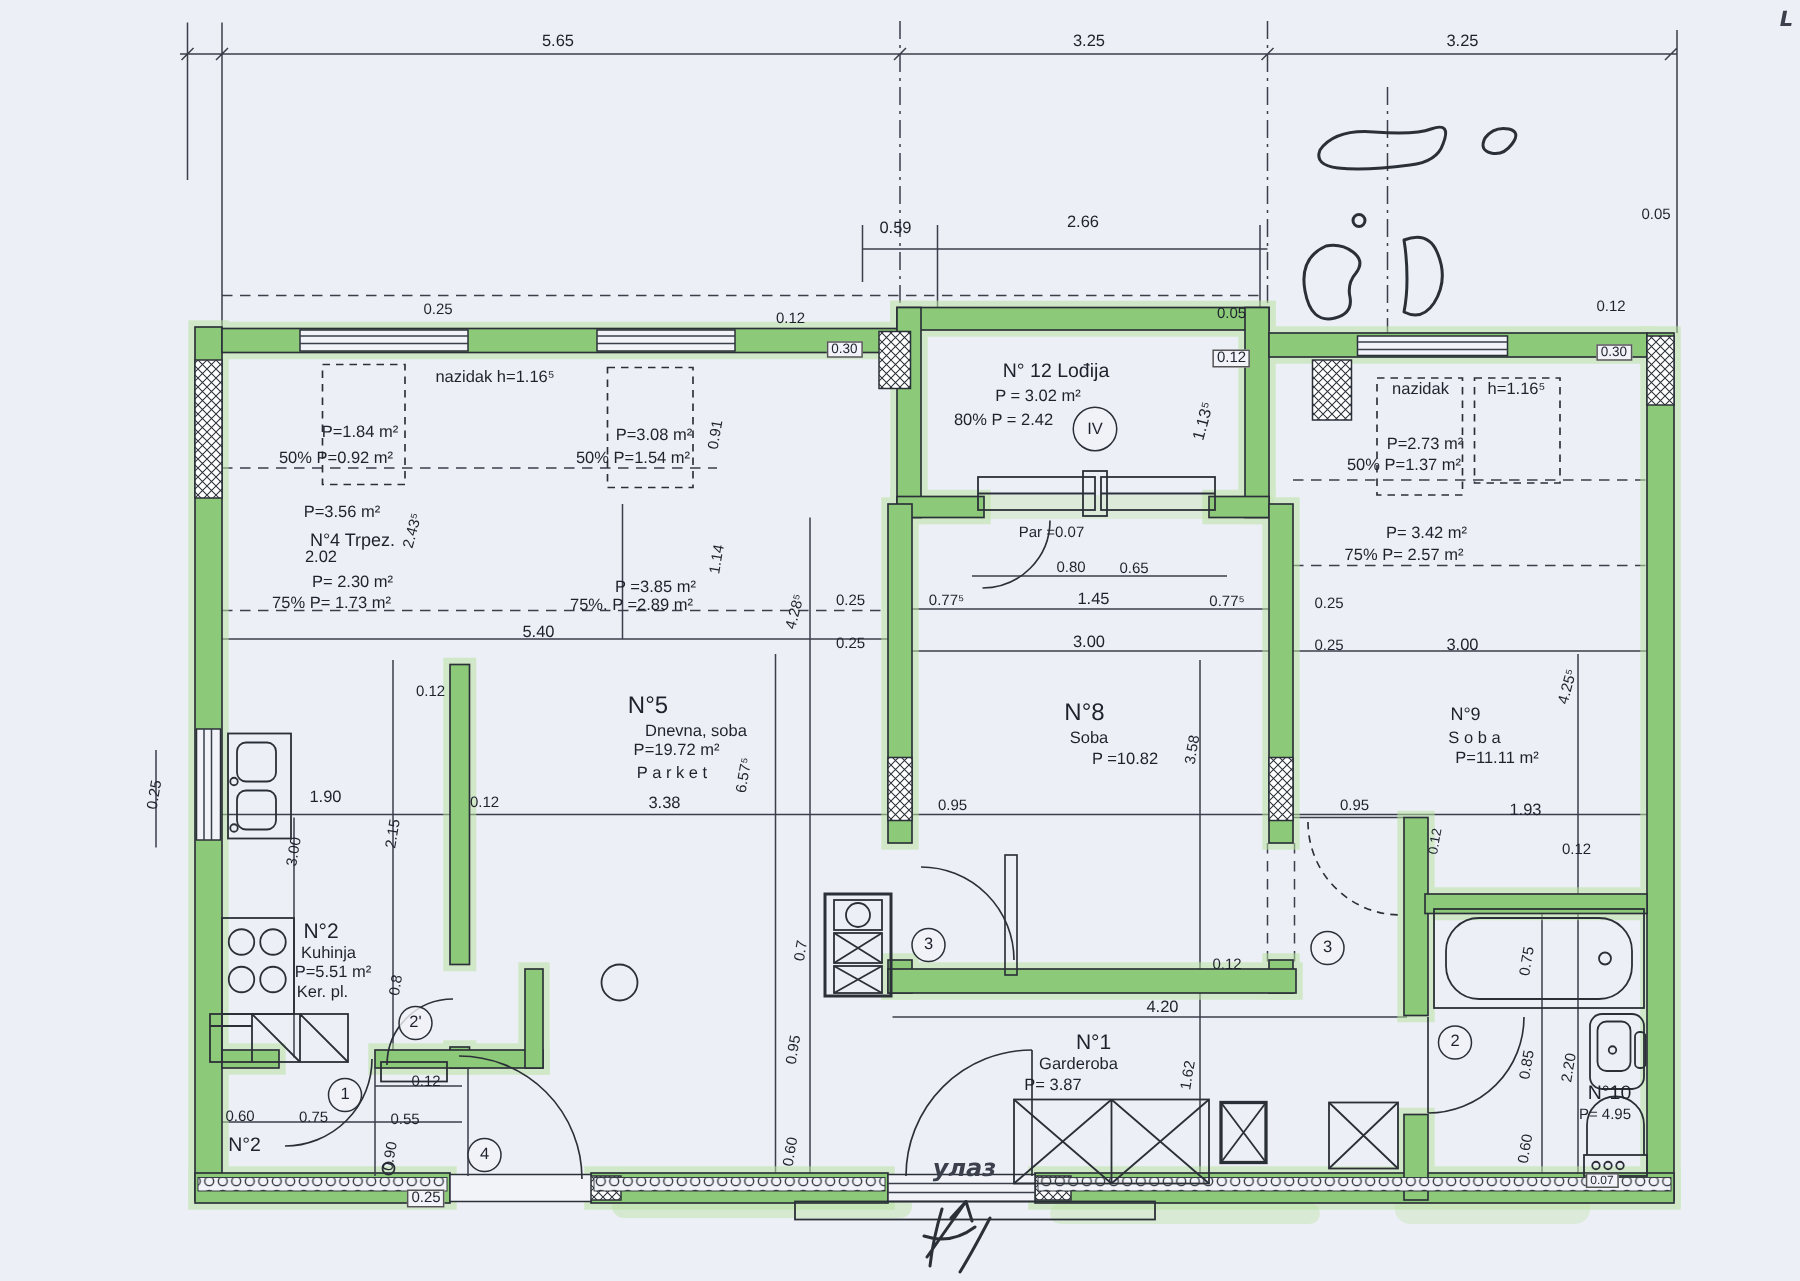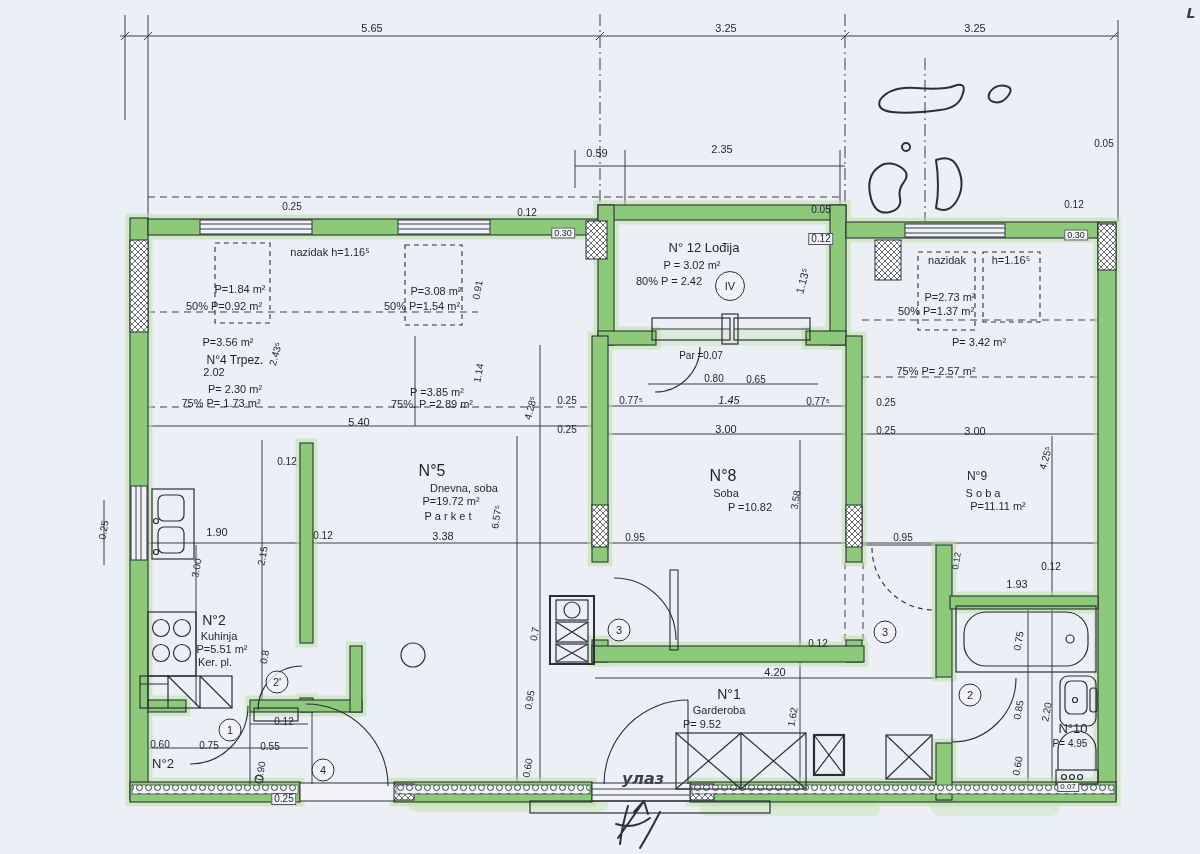--- a/index.html
+++ b/index.html
@@ -215,21 +215,21 @@
   </g>
   <path class="doodle" d="M618 838 L644 801 M644 801 L634 812 M644 801 L648 814 M628 806 Q622 826 620 844 M650 818 Q634 830 616 824 M660 812 Q648 835 640 848"></path>
 </svg>
 
 <div id="labels">
       <div class="lbl" style="left: 372px; top: 28px; transform: translate(-50%, -50%);">5.65</div>
       <div class="lbl" style="left: 726px; top: 28px; transform: translate(-50%, -50%);">3.25</div>
       <div class="lbl" style="left: 975px; top: 28px; transform: translate(-50%, -50%);">3.25</div>
       <div class="lbl hand" style="left: 1191px; top: 13px; font-size: 14px; transform: translate(-50%, -50%);">L</div>
       <div class="lbl" style="left: 597px; top: 153px; transform: translate(-50%, -50%);">0.59</div>
-      <div class="lbl" style="left: 722px; top: 149px; transform: translate(-50%, -50%);">2.35</div>
+      <div class="lbl" style="left: 722px; top: 149px; transform: translate(-50%, -50%);">2.66</div>
       <div class="lbl" style="left: 1104px; top: 144px; font-size: 10px; transform: translate(-50%, -50%);">0.05</div>
       <div class="lbl" style="left: 1074px; top: 205px; font-size: 10px; transform: translate(-50%, -50%);">0.12</div>
       <div class="lbl" style="left: 821px; top: 210px; font-size: 10px; transform: translate(-50%, -50%);">0.05</div>
       <div class="lbl bg" style="left: 821px; top: 239px; font-size: 10px; transform: translate(-50%, -50%);">0.12</div>
       <div class="lbl" style="left: 292px; top: 207px; font-size: 10px; transform: translate(-50%, -50%);">0.25</div>
       <div class="lbl" style="left: 527px; top: 213px; font-size: 10px; transform: translate(-50%, -50%);">0.12</div>
       <div class="lbl bg" style="left: 563px; top: 233px; font-size: 9px; transform: translate(-50%, -50%);">0.30</div>
       <div class="lbl bg" style="left: 1076px; top: 235px; font-size: 9px; transform: translate(-50%, -50%);">0.30</div>
       <div class="lbl" style="left: 681px; top: 247px; font-size: 13px; transform: translate(-50%, -50%); padding-left: 46px;">N° 12 Lođija</div>
       <div class="lbl" style="left: 692px; top: 265px; transform: translate(-50%, -50%);">P = 3.02 m²</div>
@@ -245,32 +245,32 @@
       <div class="lbl" style="left: 1011px; top: 260px; transform: translate(-50%, -50%);">h=1.16⁵</div>
       <div class="lbl" style="left: 950px; top: 297px; transform: translate(-50%, -50%);">P=2.73 m²</div>
       <div class="lbl" style="left: 936px; top: 311px; transform: translate(-50%, -50%);">50%  P=1.37 m²</div>
       <div class="lbl" style="left: 228px; top: 342px; transform: translate(-50%, -50%);">P=3.56 m²</div>
       <div class="lbl" style="left: 276px; top: 354px; font-size: 10px; transform: translate(-50%, -50%) rotate(-75deg);">2.43⁵</div>
       <div class="lbl" style="left: 235px; top: 360px; font-size: 12px; transform: translate(-50%, -50%);">N°4 Trpez.</div>
       <div class="lbl" style="left: 214px; top: 372px; transform: translate(-50%, -50%);">2.02</div>
       <div class="lbl" style="left: 235px; top: 389px; transform: translate(-50%, -50%);">P= 2.30 m²</div>
       <div class="lbl" style="left: 221px; top: 403px; transform: translate(-50%, -50%);">75%  P= 1.73 m²</div>
       <div class="lbl" style="left: 437px; top: 392px; transform: translate(-50%, -50%);">P =3.85 m²</div>
-      <div class="lbl" style="left: 432px; top: 404px; transform: translate(-50%, -50%); text-align: center;">75%. P =2.89 m²</div>
-      <div class="lbl" style="left: 951px; top: 342px; transform: translate(-50%, -50%); margin-left: 28px;">P= 3.42 m²</div>
+      <div class="lbl" style="left: 421px; top: 404px; transform: translate(-50%, -50%); text-align: center;">75%. P =2.89 m²</div>
+      <div class="lbl" style="left: 951px; top: 356px; transform: translate(-50%, -50%);">P= 3.42 m²</div>
       <div class="lbl" style="left: 936px; top: 371px; transform: translate(-50%, -50%);">75%  P= 2.57 m²</div>
       <div class="lbl" style="left: 478px; top: 290px; font-size: 10px; transform: translate(-50%, -50%) rotate(-80deg);">0.91</div>
       <div class="lbl" style="left: 479px; top: 373px; font-size: 10px; transform: translate(-50%, -50%) rotate(-80deg);">1.14</div>
       <div class="lbl" style="left: 359px; top: 422px; transform: translate(-50%, -50%);">5.40</div>
       <div class="lbl" style="left: 531px; top: 408px; font-size: 10px; transform: translate(-50%, -50%) rotate(-75deg);">4.28⁵</div>
       <div class="lbl" style="left: 701px; top: 356px; font-size: 10px; transform: translate(-50%, -50%);">Par =0.07</div>
       <div class="lbl" style="left: 698px; top: 379px; font-size: 10px; transform: translate(-50%, -50%); margin-left: 16px;">0.80</div>
       <div class="lbl" style="left: 756px; top: 380px; font-size: 10px; transform: translate(-50%, -50%);">0.65</div>
       <div class="lbl" style="left: 631px; top: 401px; font-size: 10px; transform: translate(-50%, -50%);">0.77⁵</div>
-      <div class="lbl" style="left: 729px; top: 400px; transform: translate(-50%, -50%); font-style: italic;">1.45</div>
+      <div class="lbl" style="left: 729px; top: 400px; transform: translate(-50%, -50%);">1.45</div>
       <div class="lbl" style="left: 818px; top: 402px; font-size: 10px; transform: translate(-50%, -50%);">0.77⁵</div>
       <div class="lbl" style="left: 726px; top: 429px; transform: translate(-50%, -50%);">3.00</div>
       <div class="lbl" style="left: 567px; top: 401px; font-size: 10px; transform: translate(-50%, -50%);">0.25</div>
       <div class="lbl" style="left: 567px; top: 430px; font-size: 10px; transform: translate(-50%, -50%);">0.25</div>
       <div class="lbl" style="left: 886px; top: 403px; font-size: 10px; transform: translate(-50%, -50%);">0.25</div>
       <div class="lbl" style="left: 886px; top: 431px; font-size: 10px; transform: translate(-50%, -50%);">0.25</div>
       <div class="lbl" style="left: 975px; top: 431px; transform: translate(-50%, -50%);">3.00</div>
       <div class="lbl" style="left: 1046px; top: 458px; font-size: 10px; transform: translate(-50%, -50%) rotate(-75deg);">4.25⁵</div>
       <div class="lbl" style="left: 432px; top: 471px; font-size: 16px; transform: translate(-50%, -50%);">N°5</div>
       <div class="lbl" style="left: 464px; top: 488px; transform: translate(-50%, -50%);">Dnevna, soba</div>
@@ -286,33 +286,33 @@
       <div class="lbl" style="left: 197px; top: 568px; font-size: 10px; transform: translate(-50%, -50%) rotate(-80deg);">3.00</div>
       <div class="lbl" style="left: 104px; top: 530px; font-size: 10px; transform: translate(-50%, -50%) rotate(-80deg);">0.25</div>
       <div class="lbl" style="left: 723px; top: 476px; font-size: 16px; transform: translate(-50%, -50%);">N°8</div>
       <div class="lbl" style="left: 726px; top: 493px; transform: translate(-50%, -50%);">Soba</div>
       <div class="lbl" style="left: 731px; top: 507px; transform: translate(-50%, -50%); padding-left: 38px;">P =10.82</div>
       <div class="lbl" style="left: 796px; top: 500px; font-size: 10px; transform: translate(-50%, -50%) rotate(-80deg);">3.58</div>
       <div class="lbl" style="left: 977px; top: 476px; font-size: 12px; transform: translate(-50%, -50%);">N°9</div>
       <div class="lbl" style="left: 983px; top: 493px; transform: translate(-50%, -50%);">S o b a</div>
       <div class="lbl" style="left: 998px; top: 506px; transform: translate(-50%, -50%);">P=11.11 m²</div>
       <div class="lbl" style="left: 903px; top: 538px; font-size: 10px; transform: translate(-50%, -50%);">0.95</div>
-      <div class="lbl" style="left: 1017px; top: 541px; transform: translate(-50%, -50%); margin-top: 43px;">1.93</div>
+      <div class="lbl" style="left: 1017px; top: 541px; transform: translate(-50%, -50%);">1.93</div>
       <div class="lbl" style="left: 957px; top: 561px; font-size: 9px; transform: translate(-50%, -50%) rotate(-80deg);">0.12</div>
       <div class="lbl" style="left: 1051px; top: 567px; font-size: 10px; transform: translate(-50%, -50%);">0.12</div>
       <div class="lbl circ" style="left: 619px; top: 630px; transform: translate(-50%, -50%);">3</div>
       <div class="lbl circ" style="left: 885px; top: 632px; transform: translate(-50%, -50%);">3</div>
       <div class="lbl" style="left: 535px; top: 634px; font-size: 10px; transform: translate(-50%, -50%) rotate(-80deg);">0.7</div>
       <div class="lbl" style="left: 530px; top: 700px; font-size: 10px; transform: translate(-50%, -50%) rotate(-80deg);">0.95</div>
       <div class="lbl" style="left: 528px; top: 768px; font-size: 10px; transform: translate(-50%, -50%) rotate(-80deg);">0.60</div>
       <div class="lbl" style="left: 818px; top: 644px; font-size: 10px; transform: translate(-50%, -50%);">0.12</div>
       <div class="lbl" style="left: 775px; top: 672px; transform: translate(-50%, -50%);">4.20</div>
       <div class="lbl" style="left: 729px; top: 694px; font-size: 14px; transform: translate(-50%, -50%);">N°1</div>
       <div class="lbl" style="left: 719px; top: 710px; transform: translate(-50%, -50%);">Garderoba</div>
-      <div class="lbl" style="left: 702px; top: 724px; transform: translate(-50%, -50%);">P= 9.52</div>
+      <div class="lbl" style="left: 702px; top: 724px; transform: translate(-50%, -50%);">P= 3.87</div>
       <div class="lbl" style="left: 793px; top: 717px; font-size: 10px; transform: translate(-50%, -50%) rotate(-80deg);">1.62</div>
       <div class="lbl" style="left: 214px; top: 620px; font-size: 14px; transform: translate(-50%, -50%);">N°2</div>
       <div class="lbl" style="left: 219px; top: 636px; transform: translate(-50%, -50%);">Kuhinja</div>
       <div class="lbl" style="left: 222px; top: 649px; transform: translate(-50%, -50%);">P=5.51 m²</div>
       <div class="lbl" style="left: 215px; top: 662px; transform: translate(-50%, -50%);">Ker. pl.</div>
       <div class="lbl" style="left: 265px; top: 657px; font-size: 10px; transform: translate(-50%, -50%) rotate(-80deg);">0.8</div>
       <div class="lbl circ" style="left: 277px; top: 682px; transform: translate(-50%, -50%);">2'</div>
       <div class="lbl" style="left: 160px; top: 745px; font-size: 10px; transform: translate(-50%, -50%);">0.60</div>
       <div class="lbl" style="left: 209px; top: 746px; font-size: 10px; transform: translate(-50%, -50%);">0.75</div>
       <div class="lbl" style="left: 270px; top: 747px; font-size: 10px; transform: translate(-50%, -50%); text-align: right;">0.55</div>

